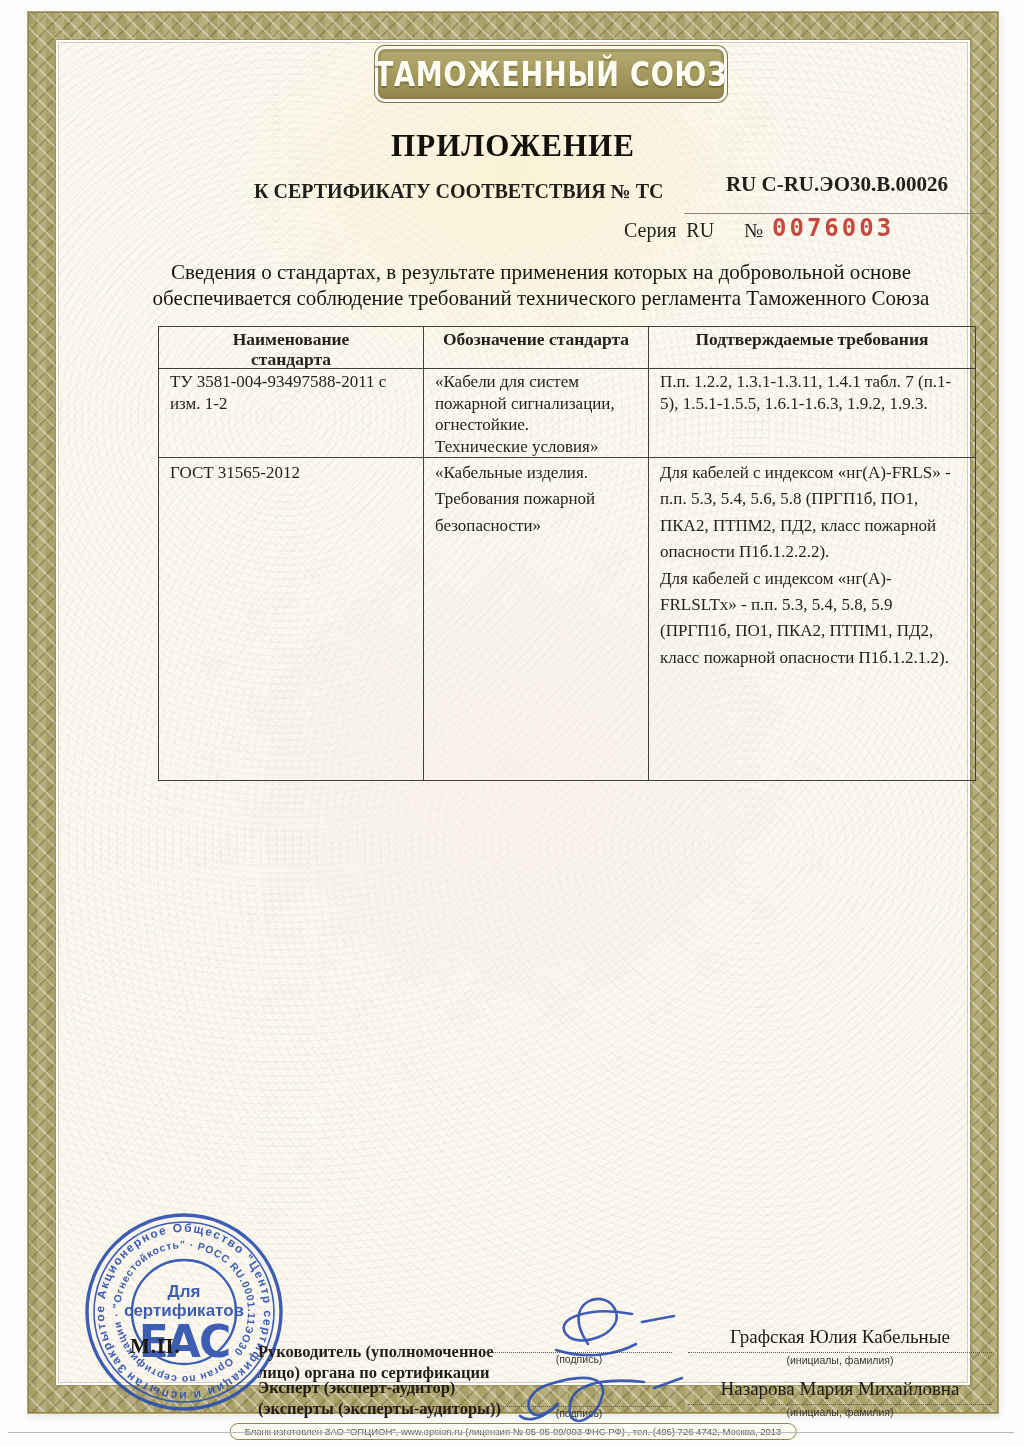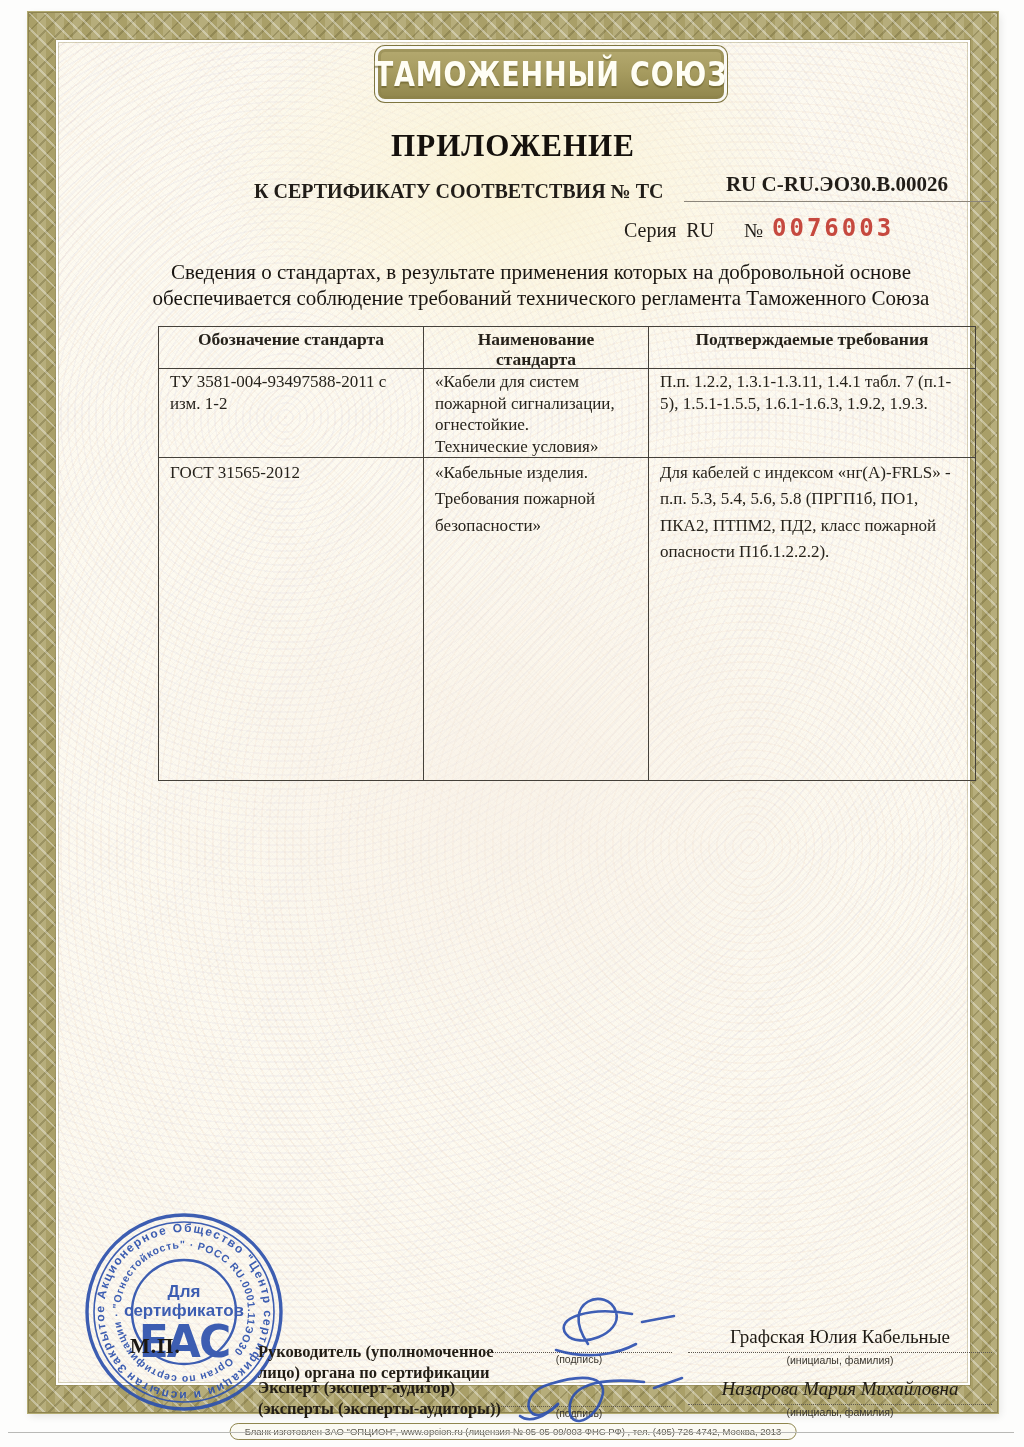--- a/index.html
+++ b/index.html
@@ -34,21 +34,21 @@
      background:linear-gradient(180deg,#b6ab72 0%,#a79c60 45%,#8d834a 100%);
      box-shadow:inset 0 0 0 3px rgba(255,255,255,.95), inset 0 0 0 6px rgba(140,130,74,.5), 0 0 0 1px #7e7540;
      display:flex;align-items:center;justify-content:center;margin-left:38px;}
   .badge span{color:#fffef4;font-family:"DejaVu Sans",sans-serif;font-weight:800;
      font-size:33px;letter-spacing:1px;white-space:nowrap;transform:scaleX(.82);
      text-shadow:0 2px 1px rgba(95,85,35,.55);}
   .title{position:absolute;left:0;right:0;top:86px;text-align:center;
      font-weight:bold;font-size:31px;letter-spacing:1px;color:#15110d;}
   .cert-label{position:absolute;left:196px;top:138px;font-weight:bold;font-size:20px;white-space:nowrap;}
   .cert-number{position:absolute;left:626px;top:130px;width:306px;text-align:center;
-     font-weight:bold;font-size:21px;padding-bottom:4px;border-bottom:1px solid #8b857a;white-space:nowrap;}
+     font-weight:bold;font-size:21px;padding-bottom:16px;border-bottom:1px solid #8b857a;white-space:nowrap;}
   .series-label{position:absolute;left:566px;top:177px;font-size:20px;white-space:pre;}
   .no-sign{position:absolute;left:686px;top:177px;font-size:20px;}
   .serial{position:absolute;left:714px;top:172px;font-family:"DejaVu Sans Mono",monospace;
      font-weight:bold;font-size:24px;letter-spacing:3px;color:#c6493f;}
   .intro{position:absolute;left:30px;top:217px;width:906px;text-align:center;
      font-weight:normal;font-size:21px;line-height:26px;white-space:pre-line;color:#181410;}
 
   
   .doc-table{position:absolute;left:100px;top:284px;width:816px;
      display:grid;grid-template-columns:265px 225px 326px;
@@ -73,21 +73,21 @@
   .sig-label.l1{left:200px;top:1279px;width:252px;margin-top:20px;}
   .sig-label.l2{left:200px;top:1335px;width:272px;white-space:pre-line;}
   .sig-line{position:absolute;left:428px;width:186px;height:27px;border-bottom:1px dotted #5d5850;}
   .sig-line.s1{top:1283px;} .sig-line.s2{top:1337px;}
   .small-cap{position:absolute;text-align:center;font-family:"Liberation Sans",sans-serif;
      font-size:10.5px;color:#3a362e;}
   .cap-s1{left:428px;width:186px;top:1311px;}
   .cap-s2{left:428px;width:186px;top:1365px;}
   .name-block{position:absolute;left:630px;width:304px;text-align:center;
      font-size:19px;color:#1e1a14;border-bottom:1px dotted #5d5850;padding-bottom:4px;white-space:nowrap;}
-  .name-block.n1{top:1284px;} .name-block.n2{top:1336px;font-style:italic;}
+  .name-block.n1{top:1284px;} .name-block.n2{top:1336px;}
   .cap-n1{left:630px;width:304px;top:1312px;}
   .cap-n2{left:630px;width:304px;top:1364px;}
   .ink{position:absolute;left:400px;top:1240px;width:280px;height:160px;}
 
   
   .footer-pill{position:absolute;left:50%;transform:translateX(-50%);top:1381px;
      background:#fbfaf3;border:1px solid #8f864e;border-radius:10px;
      padding:2px 14px;font-family:"Liberation Sans",sans-serif;font-size:9.5px;
      color:#5f5c52;white-space:nowrap;}
 </style>
@@ -106,25 +106,25 @@
       <div class="cert-label">К СЕРТИФИКАТУ СООТВЕТСТВИЯ  № ТС</div>
       <div class="cert-number">RU C-RU.ЭО30.В.00026</div>
       <div class="series-label">Серия  RU</div>
       <div class="no-sign">№</div>
       <div class="serial">0076003</div>
       <div class="intro">Сведения о стандартах, в результате применения которых на добровольной основе
 обеспечивается соблюдение требований технического регламента Таможенного Союза</div>
 
       <div class="doc-table">
         <div class="cell th">
-            <span class="pre">Обозначение стандарта</span>
-          </div>
-        <div class="cell th">
             <span class="pre">Наименование
 стандарта</span>
+          </div>
+        <div class="cell th">
+            <span class="pre">Обозначение стандарта</span>
           </div>
         <div class="cell th c-last">
             <span class="pre">Подтверждаемые требования</span>
           </div>
 
         <div class="cell r1 pre">ТУ 3581-004-93497588-2011 с
 изм. 1-2</div>
         <div class="cell r1 pre">«Кабели для систем
 пожарной сигнализации,
 огнестойкие.
@@ -134,20 +134,21 @@
         <p class="req">П.п. 1.2.2, 1.3.1-1.3.11, 1.4.1 табл. 7 (п.1-5), 1.5.1-1.5.5, 1.6.1-1.6.3, 1.9.2, 1.9.3.</p>
           </div>
 
         <div class="cell r2 r-last pre">ГОСТ 31565-2012</div>
         <div class="cell r2 r-last pre">«Кабельные изделия.
 Требования пожарной
 безопасности»</div>
         <div class="cell r2 r-last c-last">
 
         <p class="req">Для кабелей с индексом «нг(А)-FRLS» - п.п. 5.3, 5.4, 5.6, 5.8 (ПРГП1б, ПО1, ПКА2, ПТПМ2, ПД2, класс пожарной опасности П1б.1.2.2.2).</p>
+            <p class="req">Для кабелей с индексом «нг(А)-FRLSLTx» - п.п. 5.3, 5.4, 5.8, 5.9 (ПРГП1б, ПО1, ПКА2, ПТПМ1, ПД2, класс пожарной опасности П1б.1.2.1.2).</p>
           </div>
       </div>
 
       <svg class="stamp" viewBox="0 0 224 224">
         <defs>
           <path id="ringO" d="M 32,112 a 80,80 0 1,1 160,0 a 80,80 0 1,1 -160,0"></path>
           <path id="ringI" d="M 48,112 a 64,64 0 1,1 128,0 a 64,64 0 1,1 -128,0"></path>
         </defs>
         <g fill="none" stroke="#2d51ad">
           <circle cx="112" cy="112" r="97" stroke-width="3.4"></circle>

